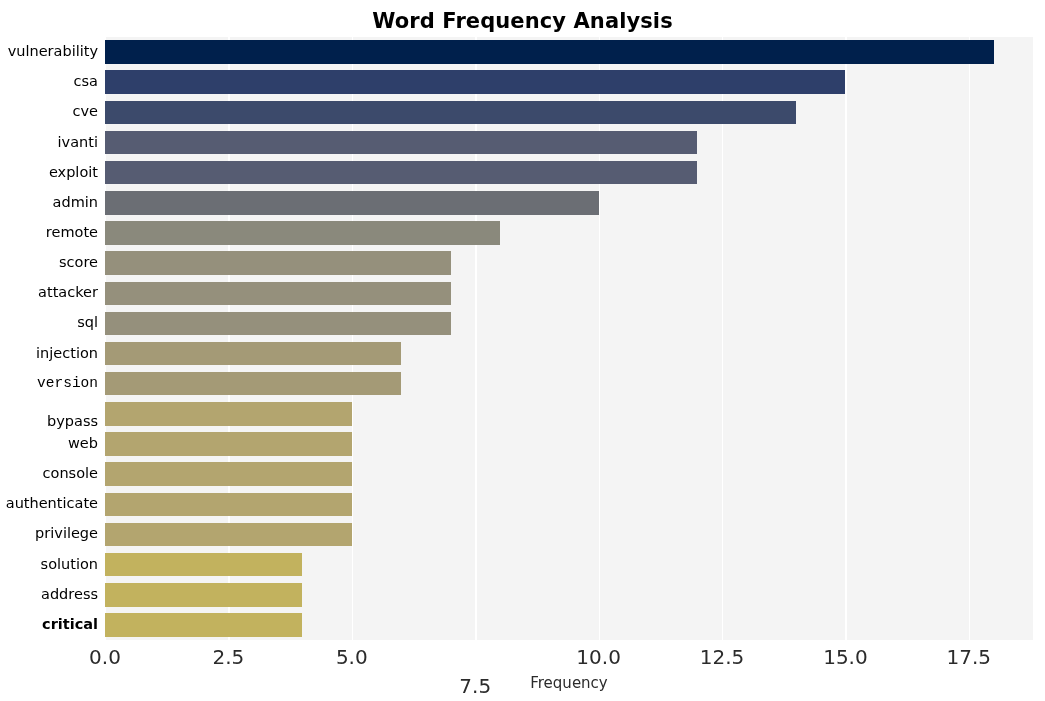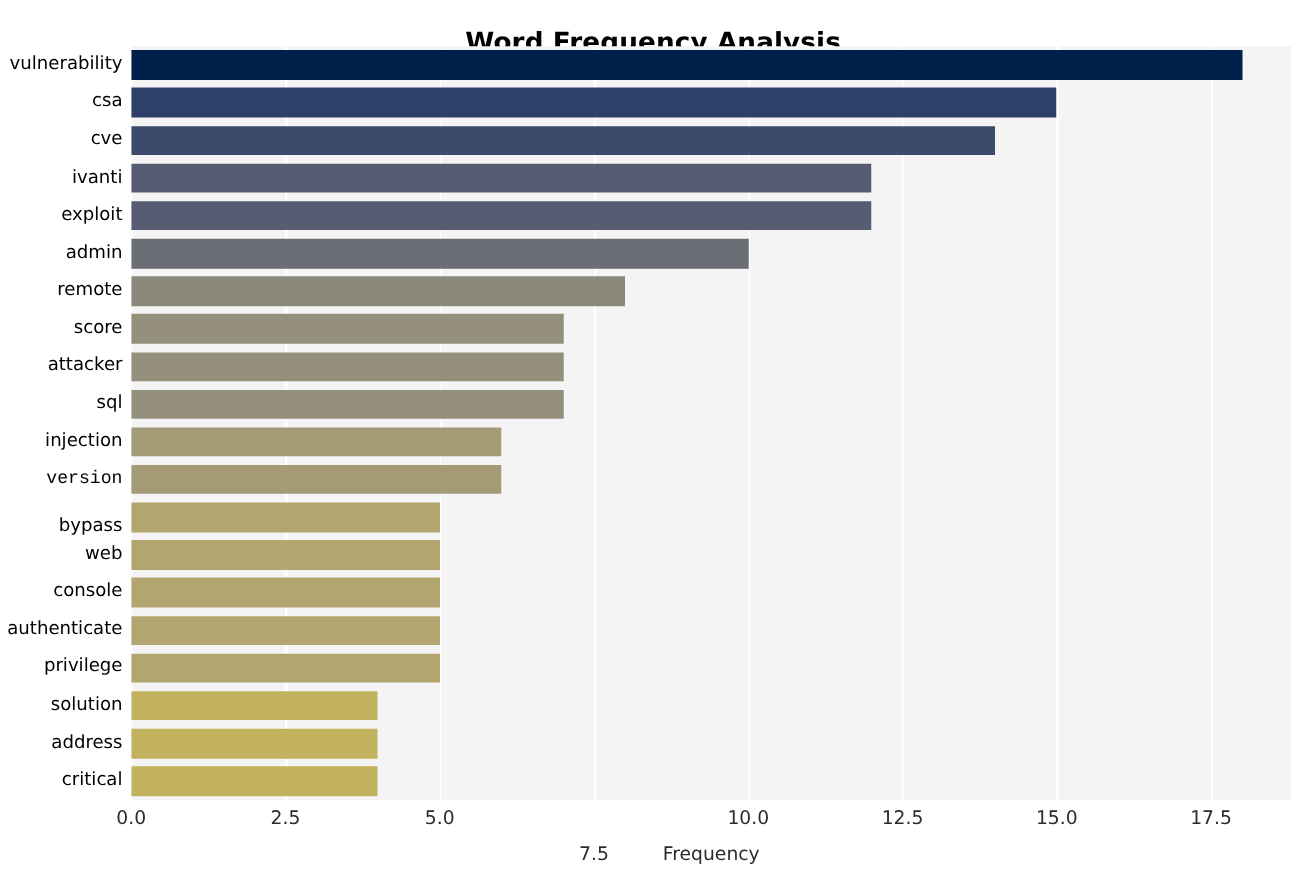--- a/index.html
+++ b/index.html
@@ -18,21 +18,21 @@
     position: relative;
     width: 1045px;
     height: 701px;
     background: #ffffff;
   }
 
   
   #chart-title {
     position: absolute;
     left: 0;
-    top: 22px;
+    top: 9px;
     width: 1045px;
     text-align: center;
     font-size: 21px;
     font-weight: bold;
     color: #000000;
     letter-spacing: 0.1px;
   }
 
   
   #plot-area {
@@ -96,21 +96,21 @@
     position: absolute;
     left: 105px;
     top: 645px;
     width: 928px;
     height: 22px;
   }
   .x-tick-label {
     position: absolute;
     top: 0;
     transform: translateX(-50%);
-    font-size: 15px;
+    font-size: 20px;
     color: #2b2b2b;
     white-space: nowrap;
   }
 
   
   #x-axis-title {
     position: absolute;
     left: 105px;
     top: 674px;
     width: 928px;
@@ -214,21 +214,21 @@
       <div class="y-tick-label" style="top: 277.425px;">sql</div>
       <div class="y-tick-label" style="top: 307.575px;">injection</div>
       <div class="y-tick-label" style="top: 337.725px; font-family: Liberation Mono, monospace;">version</div>
       <div class="y-tick-label" style="top: 376px;">bypass</div>
       <div class="y-tick-label" style="top: 398.025px;">web</div>
       <div class="y-tick-label" style="top: 428.175px;">console</div>
       <div class="y-tick-label" style="top: 458.325px;">authenticate</div>
       <div class="y-tick-label" style="top: 488.475px;">privilege</div>
       <div class="y-tick-label" style="top: 518.625px;">solution</div>
       <div class="y-tick-label" style="top: 548.775px;">address</div>
-      <div class="y-tick-label" style="top: 578.925px;">critical</div>
+      <div class="y-tick-label" style="top: 578.925px; font-weight: bold;">critical</div>
     </div>
 
   <div id="x-labels">
       <div class="x-tick-label" style="left: 0px;">0.0</div>
       <div class="x-tick-label" style="left: 123.404px;">2.5</div>
       <div class="x-tick-label" style="left: 246.809px;">5.0</div>
       <div class="x-tick-label" style="left: 370.213px; margin-top: 29px;">7.5</div>
       <div class="x-tick-label" style="left: 493.617px;">10.0</div>
       <div class="x-tick-label" style="left: 617.021px;">12.5</div>
       <div class="x-tick-label" style="left: 740.426px;">15.0</div>

